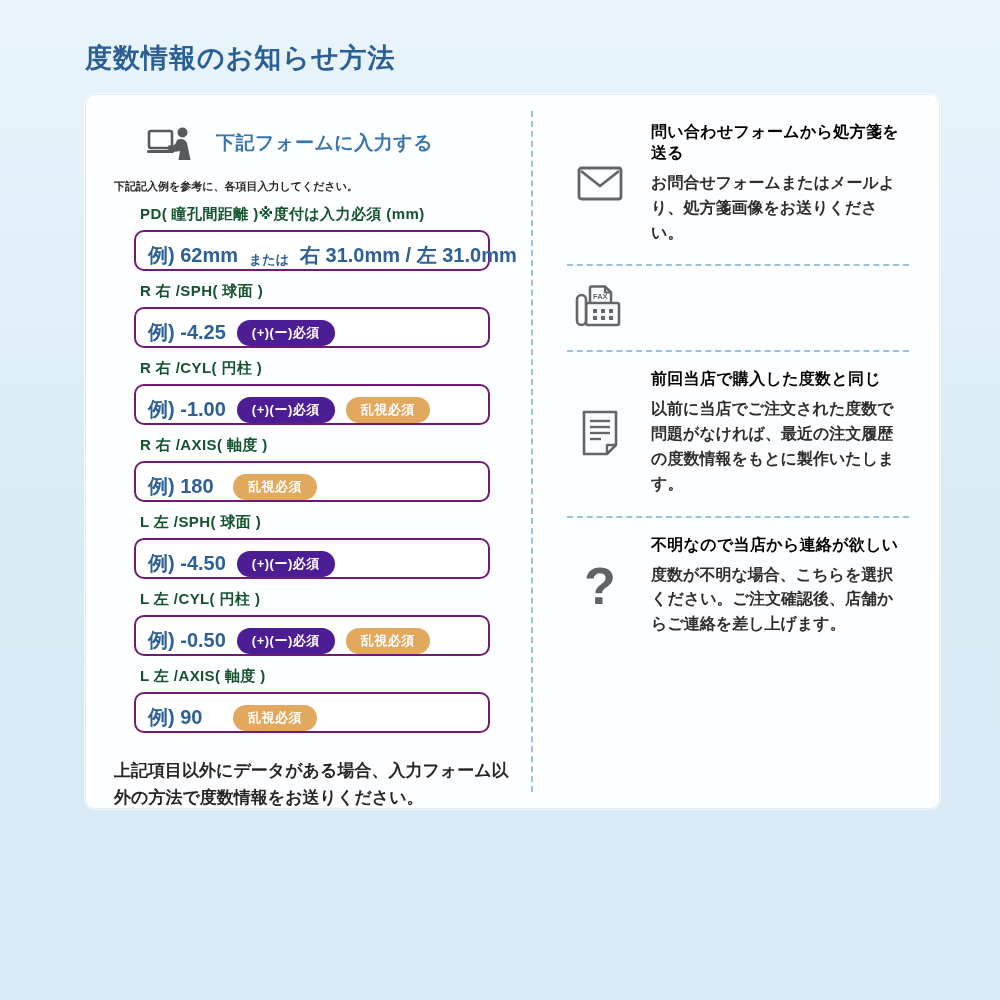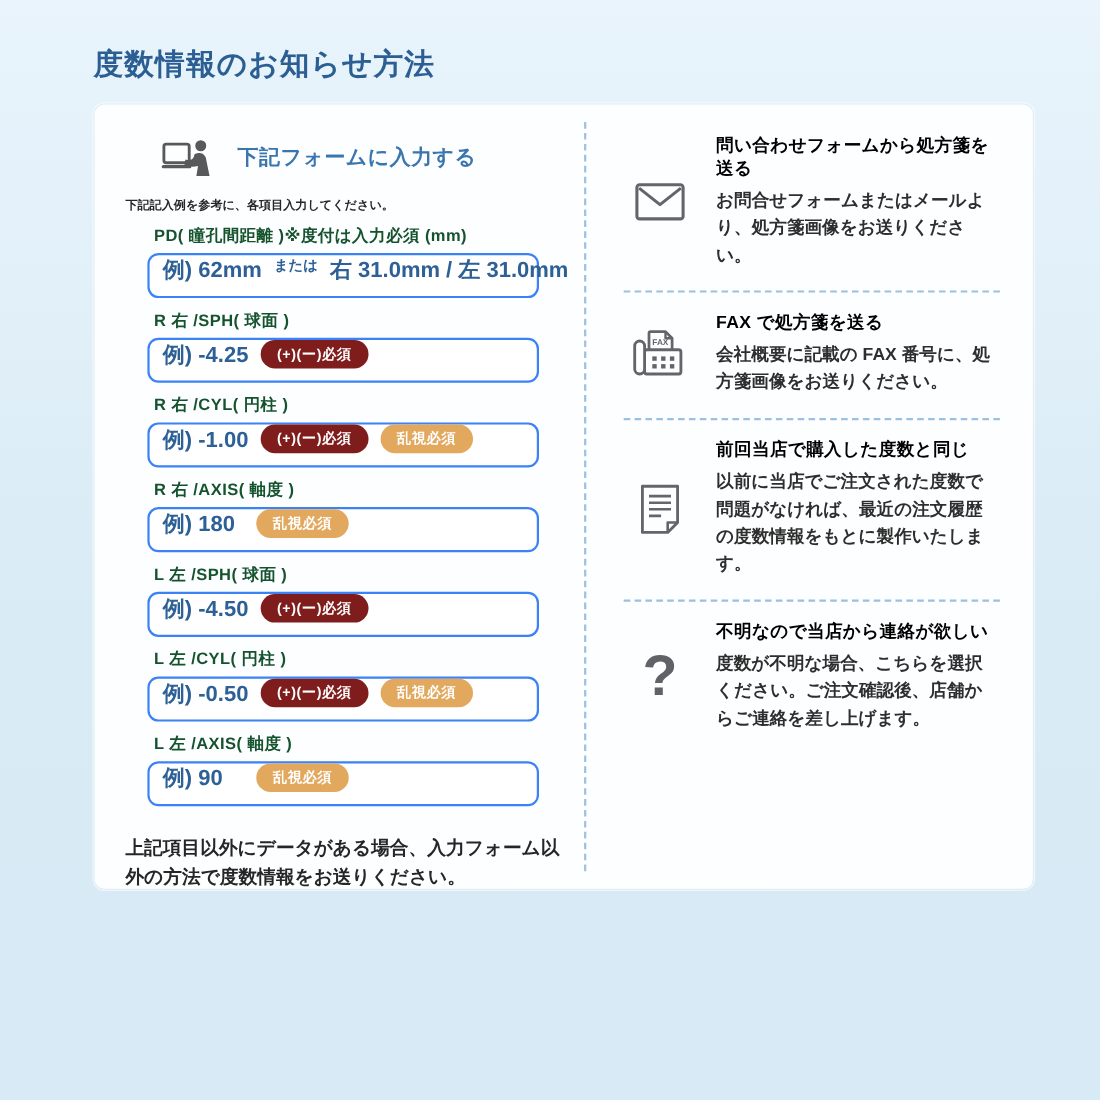--- a/index.html
+++ b/index.html
@@ -33,31 +33,31 @@
   .form-header { display:flex; align-items:center; gap:20px; margin: 4px 0 0 34px; }
   .form-heading { font-size: 19px; font-weight: bold; color:#3a76ae; letter-spacing:.5px; }
   .instruction { font-size: 11px; font-weight:600; color:#262626; margin: 16px 0 10px 2px; }
 
   .form-list { margin-left: 22px; width: 356px; }
   .field-label {
     font-size: 15px; font-weight: bold; color:#14532d;
     margin: 11px 0 6px 6px; letter-spacing:.4px;
   }
   .field-box {
-    border: 2px solid #3b82f6; border-radius: 10px; background:#fff;
-    height: 41px; display:flex; align-items:flex-start; gap:11px;
+    border: 2px solid #701a75; border-radius: 10px; background:#fff;
+    height: 41px; display:flex; align-items:flex-end; gap:11px;
     padding: 0 12px; white-space:nowrap;
   }
   .field-value { color:#2d6096; font-weight:bold; font-size:20px; }
   .field-value-sm { color:#2d6096; font-weight:bold; font-size:13px; }
   .pill {
     border-radius: 999px; color:#fff; font-weight:bold; font-size:13px;
     padding: 4px 15px; letter-spacing:.5px; white-space:nowrap;
   }
-  .pill-blue { background:#7f1d1d; }
+  .pill-blue { background:#4c1d95; }
   .pill-orange { background:#e2a85e; }
 
   .form-note {
     font-size: 17px; font-weight:600; color:#262626; line-height:1.6;
     margin: 24px 0 0 2px; max-width: 410px;
   }
 
   
   .method { display:flex; gap: 18px; padding: 17px 0 19px 0; }
   .method + .method { border-top: 2px dashed #9bc0e0; }
@@ -184,24 +184,20 @@
             <g fill="#636569">
               <rect x="19" y="26" width="4" height="4"></rect>
                 <rect x="27" y="26" width="4" height="4"></rect>
                 <rect x="35" y="26" width="4" height="4"></rect>
               <rect x="19" y="33" width="4" height="4"></rect>
                 <rect x="27" y="33" width="4" height="4"></rect>
                 <rect x="35" y="33" width="4" height="4"></rect>
             </g>
           </svg>
         </div>
-        <div class="m-text">
-          <div class="m-title">FAX で処方箋を送る</div>
-          <div class="m-body">会社概要に記載の FAX 番号に、処方箋画像をお送りください。</div>
-        </div>
       </div>
 
 
       <div class="method">
         <div class="m-icon">
           <svg width="40" height="46" viewBox="0 0 40 46">
             <path d="M4 2 H36 V35 L27 44 H4 Z" fill="none" stroke="#636569" stroke-width="2.6" stroke-linejoin="round"></path>
             <polyline points="36,35 27,35 27,44" fill="none" stroke="#636569" stroke-width="2.4" stroke-linejoin="round"></polyline>
             <line x1="10" y1="11" x2="30" y2="11" stroke="#636569" stroke-width="2.4"></line>
             <line x1="10" y1="17" x2="30" y2="17" stroke="#636569" stroke-width="2.4"></line>

